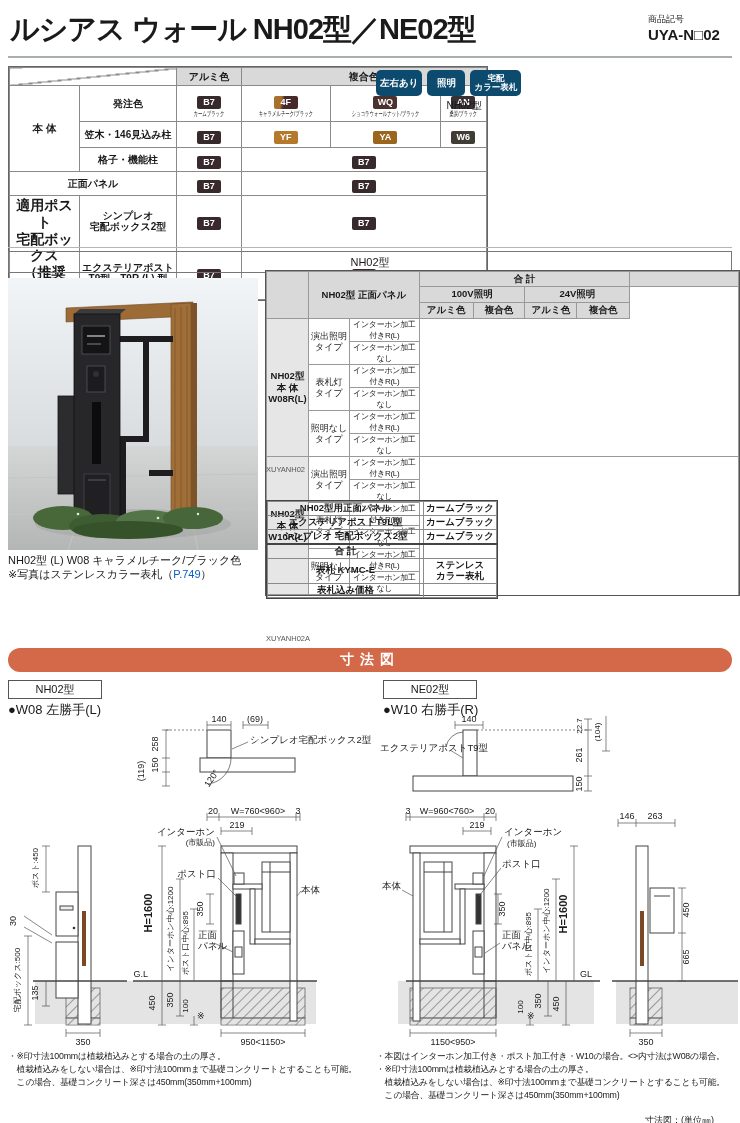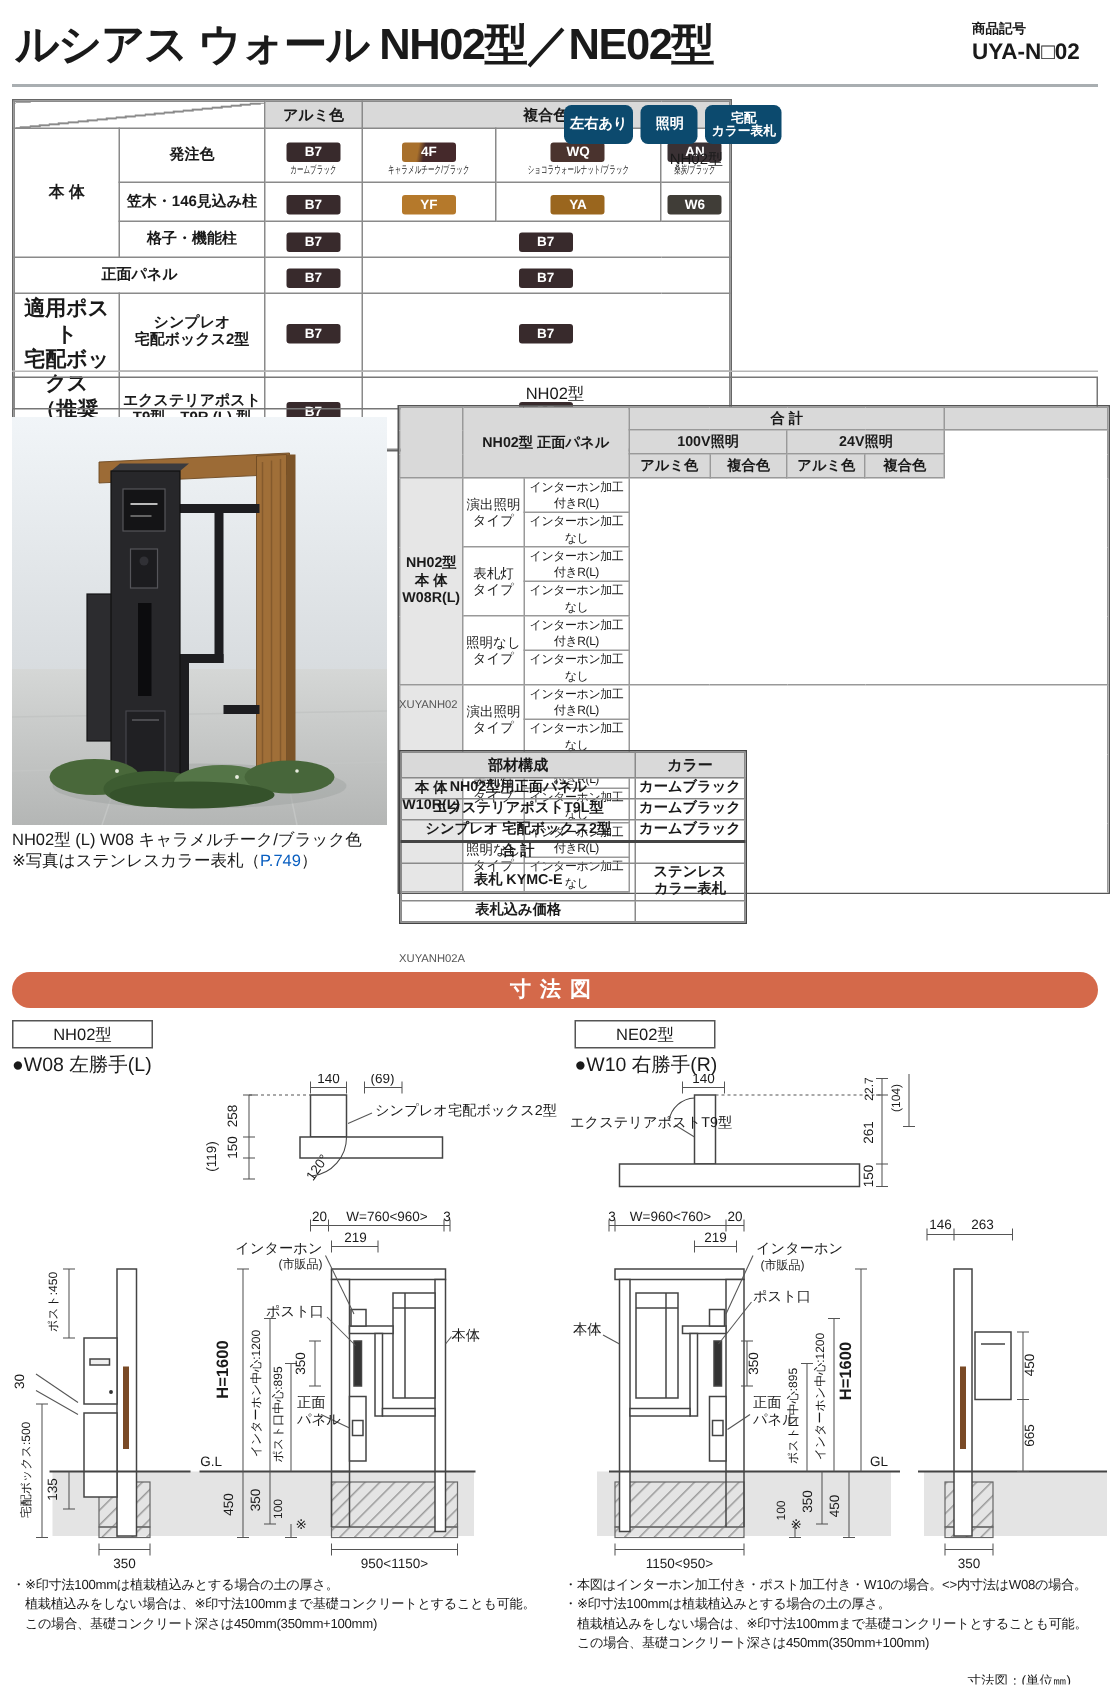--- a/index.html
+++ b/index.html
@@ -3,32 +3,32 @@
 <meta charset="utf-8">
 <style>
   html,body{margin:0;padding:0;}
   body{width:740px;height:1123px;position:relative;background:#fff;
        font-family:"Liberation Sans","DejaVu Sans",sans-serif;color:#1a1a1a;
        -webkit-font-smoothing:antialiased;}
   .abs{position:absolute;}
   
   .title{left:10px;top:10px;font-size:29px;font-weight:bold;letter-spacing:-1px;}
   .codebox{left:648px;top:13px;text-align:left;}
-  .codebox .lbl{font-size:9px;font-weight:bold;}
+  .codebox .lbl{font-size:9px;font-weight:normal;}
   .codebox .cd{font-size:15px;font-weight:bold;letter-spacing:0;}
   .rule{left:8px;width:724px;height:2px;background:#a9aeb1;}
   
   table{border-collapse:collapse;}
   .ctwrap{left:8px;top:66px;border:1px solid #666;}
   .ct td{border:1px solid #8a8a8a;text-align:center;vertical-align:middle;padding:1px 0;}
   .ct .hd{background:#d9d9d9;font-size:10px;font-weight:bold;height:15px;}
   .ct .lab{font-size:10px;font-weight:bold;white-space:pre-line;line-height:1.15;}
   .ct .grp{font-size:10.5px;font-weight:bold;white-space:pre-line;line-height:1.2;}
   .diagcell{background:linear-gradient(to bottom right,transparent calc(50% - .7px),#8a8a8a calc(50% - .7px),#8a8a8a calc(50% + .7px),transparent calc(50% + .7px));}
-  .chip{display:inline-block;width:36px;height:13px;border-radius:2px;color:#fff;
+  .chip{display:inline-block;width:24px;height:13px;border-radius:2px;color:#fff;
         font-size:9px;font-weight:bold;line-height:13px;text-align:center;}
   .chipnm{font-size:7px;transform:scaleX(.62);transform-origin:center;white-space:nowrap;margin-top:1px;line-height:1;}
   
   .badges{left:376px;top:70px;display:flex;gap:5px;}
   .badge{background:#0c4a6e;color:#fff;border-radius:5px;height:26px;min-width:30px;
          display:flex;align-items:center;justify-content:center;font-size:9.5px;font-weight:bold;
          padding:0 4px;white-space:pre-line;text-align:center;line-height:1.1;}
   .badgenote{left:376px;top:99px;width:106px;text-align:right;font-size:10px;}
   
   .secbar{left:8px;top:251px;width:722px;height:20px;border:1px solid #777;
@@ -319,24 +319,20 @@
 </div>
 <div class="abs smcode" style="left:266px;top:465px">XUYANH02</div>
 
 <div class="abs bwrap">
 <table class="bt">
   <colgroup>
         <col style="width:156px">
         <col style="width:73px">
       </colgroup>
   <tbody>
-        <tr style="height:14px">
-    <td class="hd">部材構成</td>
-    <td class="hd">カラー</td>
-  </tr>
   <tr style="height:14px">
     <td class="it">NH02型用正面パネル</td>
     <td class="cl">カームブラック</td>
   </tr>
   <tr style="height:14px">
     <td class="it">エクステリアポストT9L型</td>
     <td class="cl">カームブラック</td>
   </tr>
   <tr style="height:14px">
     <td class="it">シンプレオ 宅配ボックス2型</td>

